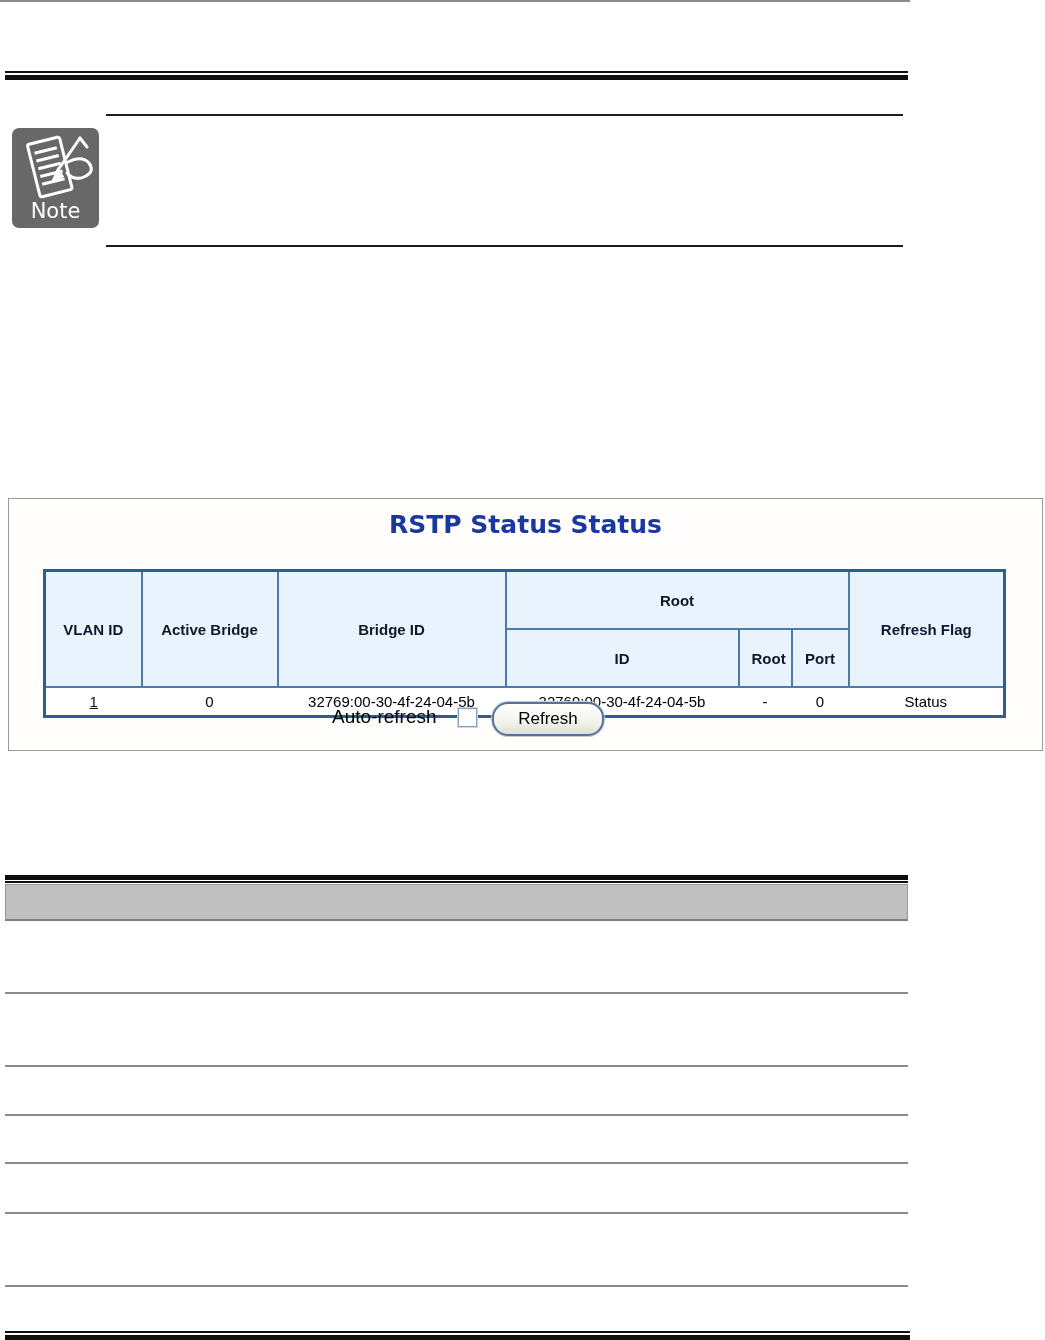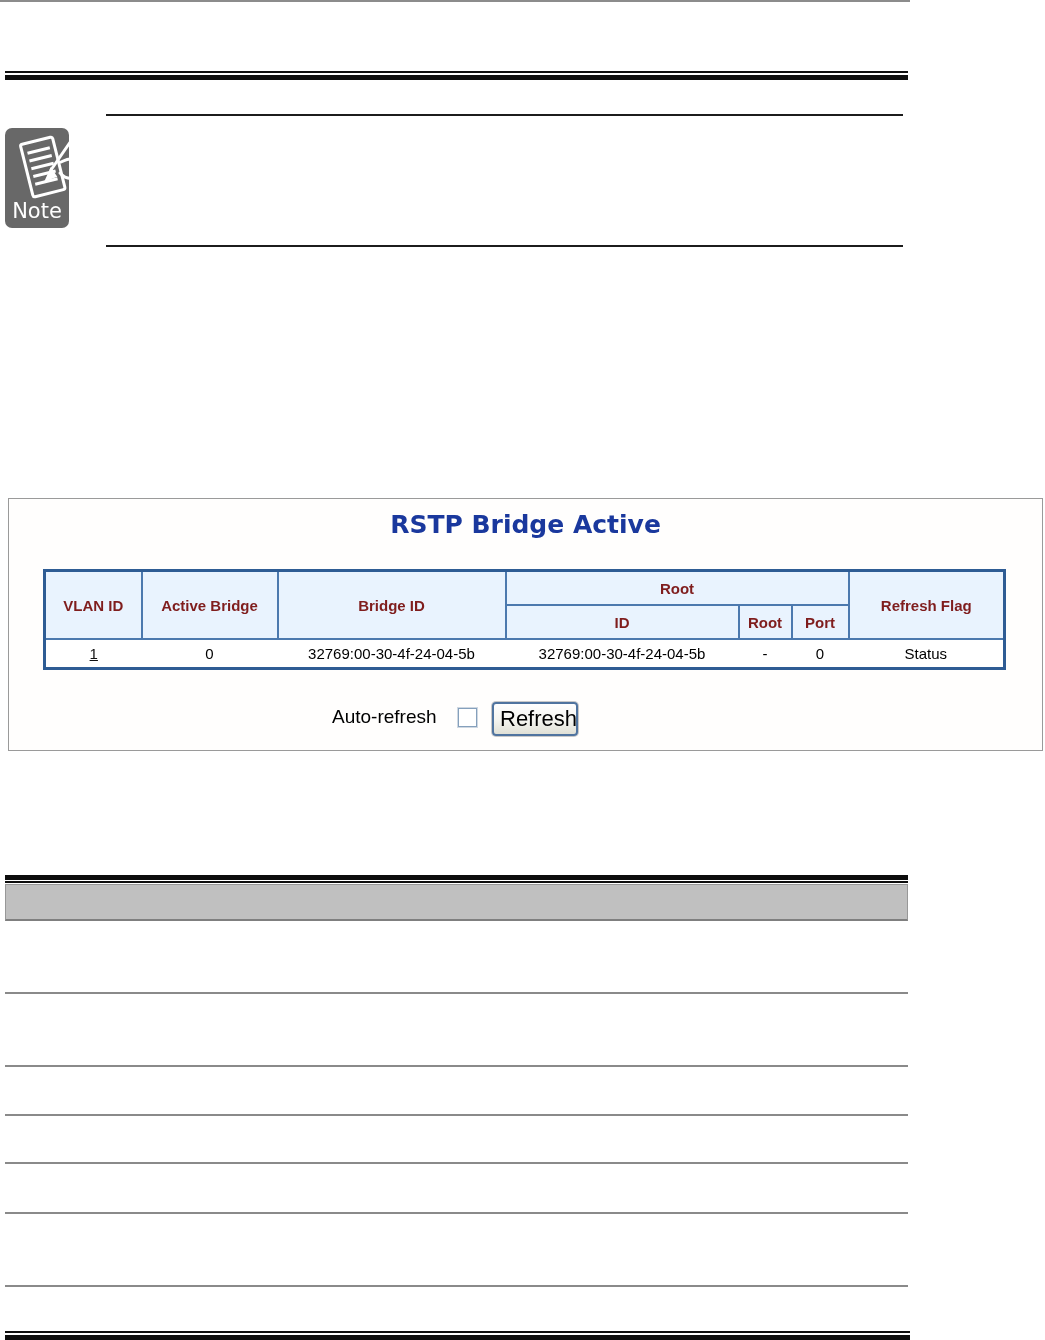--- a/index.html
+++ b/index.html
@@ -8,53 +8,53 @@
   .hline{position:absolute;}
 
   
   .rule-top-gray{left:0;top:0;width:910px;height:2px;background:#8c8c8c;}
   .hdr-thin {left:5px;top:71px;width:903px;height:2px;background:#101010;}
   .hdr-thick{left:5px;top:75px;width:903px;height:5px;background:#101010;}
 
   
   .note-rule-top   {left:106px;top:114px;width:797px;height:2px;background:#1c1c1c;}
   .note-rule-bottom{left:106px;top:245px;width:797px;height:2px;background:#1c1c1c;}
-  .note-icon{position:absolute;left:5px;top:128px;width:64px;height:100px;
+  .note-icon{position:absolute;left:12px;top:128px;width:87px;height:100px;
              background:#686868;border-radius:7px;}
   .note-icon svg{position:absolute;left:0;top:2px;}
   .note-label{position:absolute;bottom:5px;left:0;width:100%;text-align:center;
               color:#fff;font-size:21px;font-family:"DejaVu Sans",sans-serif;}
 
   
   .shot-box{position:absolute;left:8px;top:498px;width:1033px;height:251px;
             border:1px solid #9a9a9a;background:#fffefd;}
   .shot-title{position:absolute;left:0;top:11px;width:100%;text-align:center;
               font-family:"DejaVu Sans",sans-serif;font-weight:bold;font-size:25px;
               color:#1a389d;letter-spacing:0px;}
 
   table.bridge{position:absolute;left:34px;top:70px;border-collapse:collapse;
                table-layout:fixed;width:960px;
                border:3px solid #2e5c94;background:#fff;
                font-family:"Liberation Sans",sans-serif;}
-  table.bridge th{border:2px solid #4c79ae;background:#e9f3fe;color:#7f1d1d;
-                  font-size:15px;font-weight:bold;padding:0;}
+  table.bridge th{border:2px solid #4c79ae;background:#e9f3fe;color:#0f172a;
+                  font-size:15px;font-weight:bold;padding:12px;}
   table.bridge .hrow1 th{height:32px;}
   table.bridge .hrow2 th{height:32px;}
   table.bridge td{border:none;font-size:15px;color:#000;text-align:center;
                   height:24px;padding:1px 0 2px 0;background:#fff;}
   a.vlan-link{color:#111;text-decoration:underline;}
 
   .auto-label{position:absolute;left:332px;top:706px;font-size:19px;color:#000;}
   .auto-check{position:absolute;left:458px;top:708px;width:17px;height:17px;
               background:#fff;border:1px solid #85a0bc;outline:1px solid #cfd8e2;}
-  .refresh-btn{position:absolute;left:492px;top:702px;width:86px;height:34px;
+  .refresh-btn{position:absolute;left:492px;top:702px;width:112px;height:34px;
                background:linear-gradient(180deg,#ffffff 0%,#f4f4ef 55%,#e0e0d6 100%);
-               border:2px solid #50749f;border-radius:4px;
+               border:2px solid #50749f;border-radius:16px;
                box-shadow:0 0 0 1px #c9c9c9;
-               font-family:"Liberation Sans",sans-serif;font-size:22px;color:#000;}
+               font-family:"Liberation Sans",sans-serif;font-size:17px;color:#000;}
 
   
   .mid-thick{left:5px;top:875px;width:903px;height:5px;background:#0d0d0d;}
   .mid-thin {left:5px;top:881px;width:903px;height:2px;background:#0d0d0d;}
   .gray-bar{position:absolute;left:5px;top:884px;width:901px;height:34px;
             background:#c0c0c0;border:1px solid #989898;border-bottom:2px solid #7f7f7f;}
   .div-line{left:5px;width:903px;height:2px;background:#8a8a8a;}
   .dl1{top:992px;} .dl2{top:1065px;} .dl3{top:1114px;}
   .dl4{top:1162px;} .dl5{top:1212px;} .dl6{top:1285px;}
   .bot-thin {left:5px;top:1331px;width:905px;height:2px;background:#101010;}
@@ -85,21 +85,21 @@
         <path d="M68 8 l7 9"></path>
         <path d="M46 40 l-4 9 8 -3z" fill="#fff"></path>
         <path d="M56 32 q14 -7 21 1 q6 8 -3 13 q-11 6 -19 -3"></path>
       </g>
     </svg>
     <div class="note-label">Note</div>
   </div>
   <div class="hline note-rule-bottom"></div>
 
   <div class="shot-box">
-    <div class="shot-title">RSTP Bridge Active</div>
+    <div class="shot-title">RSTP Status Status</div>
 
     <table class="bridge">
       <colgroup>
         <col style="width:97px">
           <col style="width:136px">
           <col style="width:228px">
         <col style="width:233px">
           <col style="width:53px">
           <col style="width:57px">
         <col style="width:156px">

